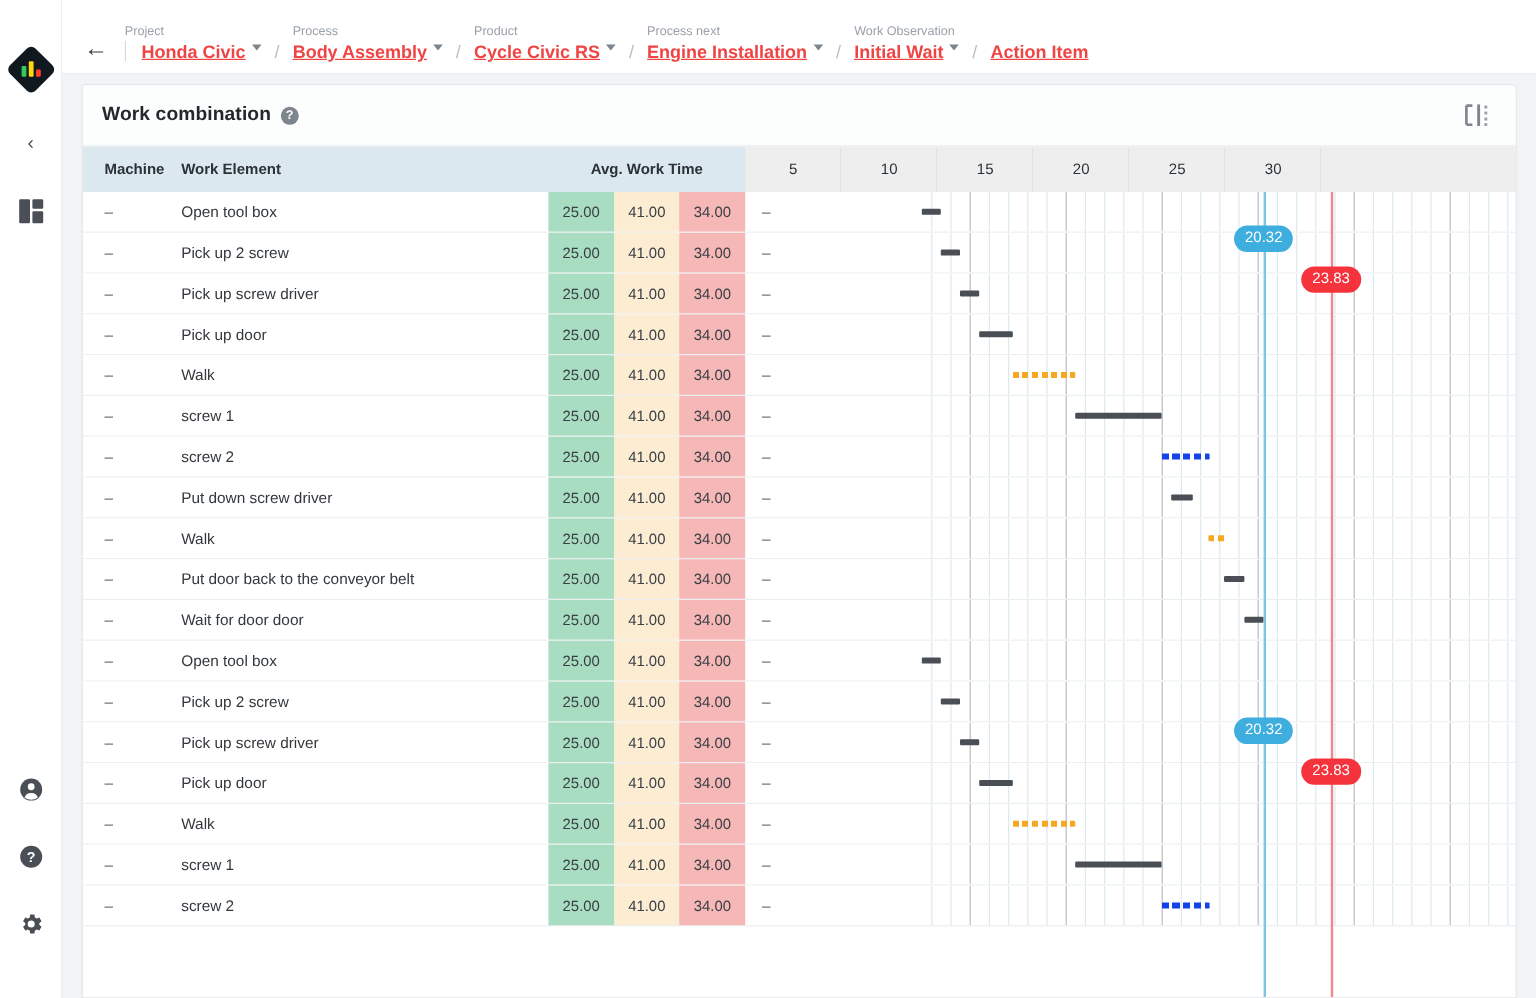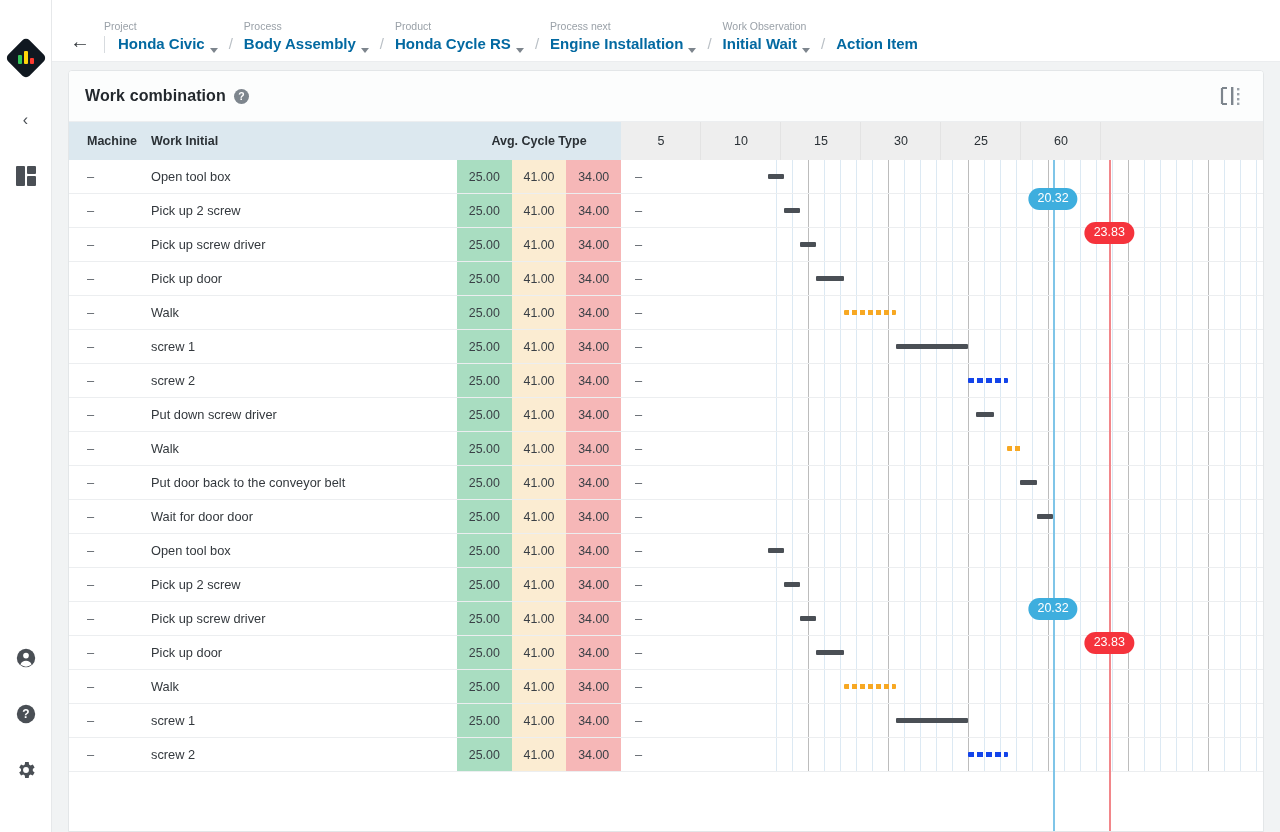--- a/index.html
+++ b/index.html
@@ -62,21 +62,21 @@
     display: flex; align-items: flex-end; padding: 0 18px 8px 18px;
     border-bottom: 1px solid #ebedef;
   }
   .back-arrow {
     font-size: 20px; color: #33383d; line-height: 1;
     padding: 0 12px 2px 0; cursor: pointer; user-select: none;
   }
   .crumbs { display: flex; align-items: flex-end; }
   .crumb { display: flex; flex-direction: column; justify-content: flex-end; padding: 0 2px; }
   .crumb .cap { font-size: 10.5px; color: #9aa1a8; line-height: 14px; margin-bottom: 1px; white-space: nowrap; }
-  .crumb .val { font-size: 15px; font-weight: bold; color: #0369a1; line-height: 19px; white-space: nowrap; display: flex; align-items: flex-end; gap: 5px; cursor: pointer; }
+  .crumb .val { font-size: 15px; font-weight: bold; color: #ef4444; line-height: 19px; white-space: nowrap; display: flex; align-items: flex-start; gap: 5px; cursor: pointer; text-decoration: underline; }
   .caret { width: 0; height: 0; border-left: 4px solid transparent; border-right: 4px solid transparent; border-top: 5px solid #7d858d; display: inline-block; margin-top: 3px; }
   .sep { font-size: 15px; color: #b9bfc5; padding: 0 9px 0 9px; line-height: 19px; }
 
   
   .card {
     margin: 8px 16px 0 16px; background: #ffffff;
     border: 1px solid #e3e6e8; border-radius: 4px 4px 0 0;
     flex: 1 1 auto; overflow: hidden; display: flex; flex-direction: column;
   }
   .card-head {
@@ -224,21 +224,21 @@
           <div class="val">
             <span>Body Assembly</span>
             <span class="caret"></span>
           </div>
         </div>
         <div class="sep">/</div>
 
         <div class="crumb">
           <div class="cap">Product</div>
           <div class="val">
-            <span>Honda Cycle RS</span>
+            <span>Cycle Civic RS</span>
             <span class="caret"></span>
           </div>
         </div>
         <div class="sep">/</div>
 
         <div class="crumb">
           <div class="cap">Process next</div>
           <div class="val">
             <span>Engine Installation</span>
             <span class="caret"></span>
@@ -280,35 +280,35 @@
               <rect x="18" y="13" width="2.4" height="2.4"></rect>
               <rect x="18" y="17.6" width="2.4" height="2.4"></rect>
             </g>
           </svg>
         </div>
       </div>
 
       <div class="tbl">
         <div class="thead">
           <div class="th c-machine">Machine</div>
-          <div class="th c-element">Work Initial</div>
-          <div class="th c-cycle">Avg. Cycle Type</div>
+          <div class="th c-element">Work Element</div>
+          <div class="th c-cycle">Avg. Work Time</div>
           <div class="th c-gantt" id="gantt-head">
               <div class="tickcell" style="left: 0px; width: 80px;"></div>
               <div class="ticklbl" style="left: 40px;">5</div>
               <div class="tickcell" style="left: 80px; width: 80px;"></div>
               <div class="ticklbl" style="left: 120px;">10</div>
               <div class="tickcell" style="left: 160px; width: 80px;"></div>
               <div class="ticklbl" style="left: 200px;">15</div>
               <div class="tickcell" style="left: 240px; width: 80px;"></div>
-              <div class="ticklbl" style="left: 280px;">30</div>
+              <div class="ticklbl" style="left: 280px;">20</div>
               <div class="tickcell" style="left: 320px; width: 80px;"></div>
               <div class="ticklbl" style="left: 360px;">25</div>
               <div class="tickcell" style="left: 400px; width: 80px;"></div>
-              <div class="ticklbl" style="left: 440px;">60</div>
+              <div class="ticklbl" style="left: 440px;">30</div>
             </div>
         </div>
 
         <div class="rows" id="rows">
             <div class="row">
               <div class="cell c-machine">–</div>
               <div class="cell c-element">Open tool box</div>
               <div class="metrics">
                 <div class="m m1">25.00</div>
                 <div class="m m2">41.00</div>

